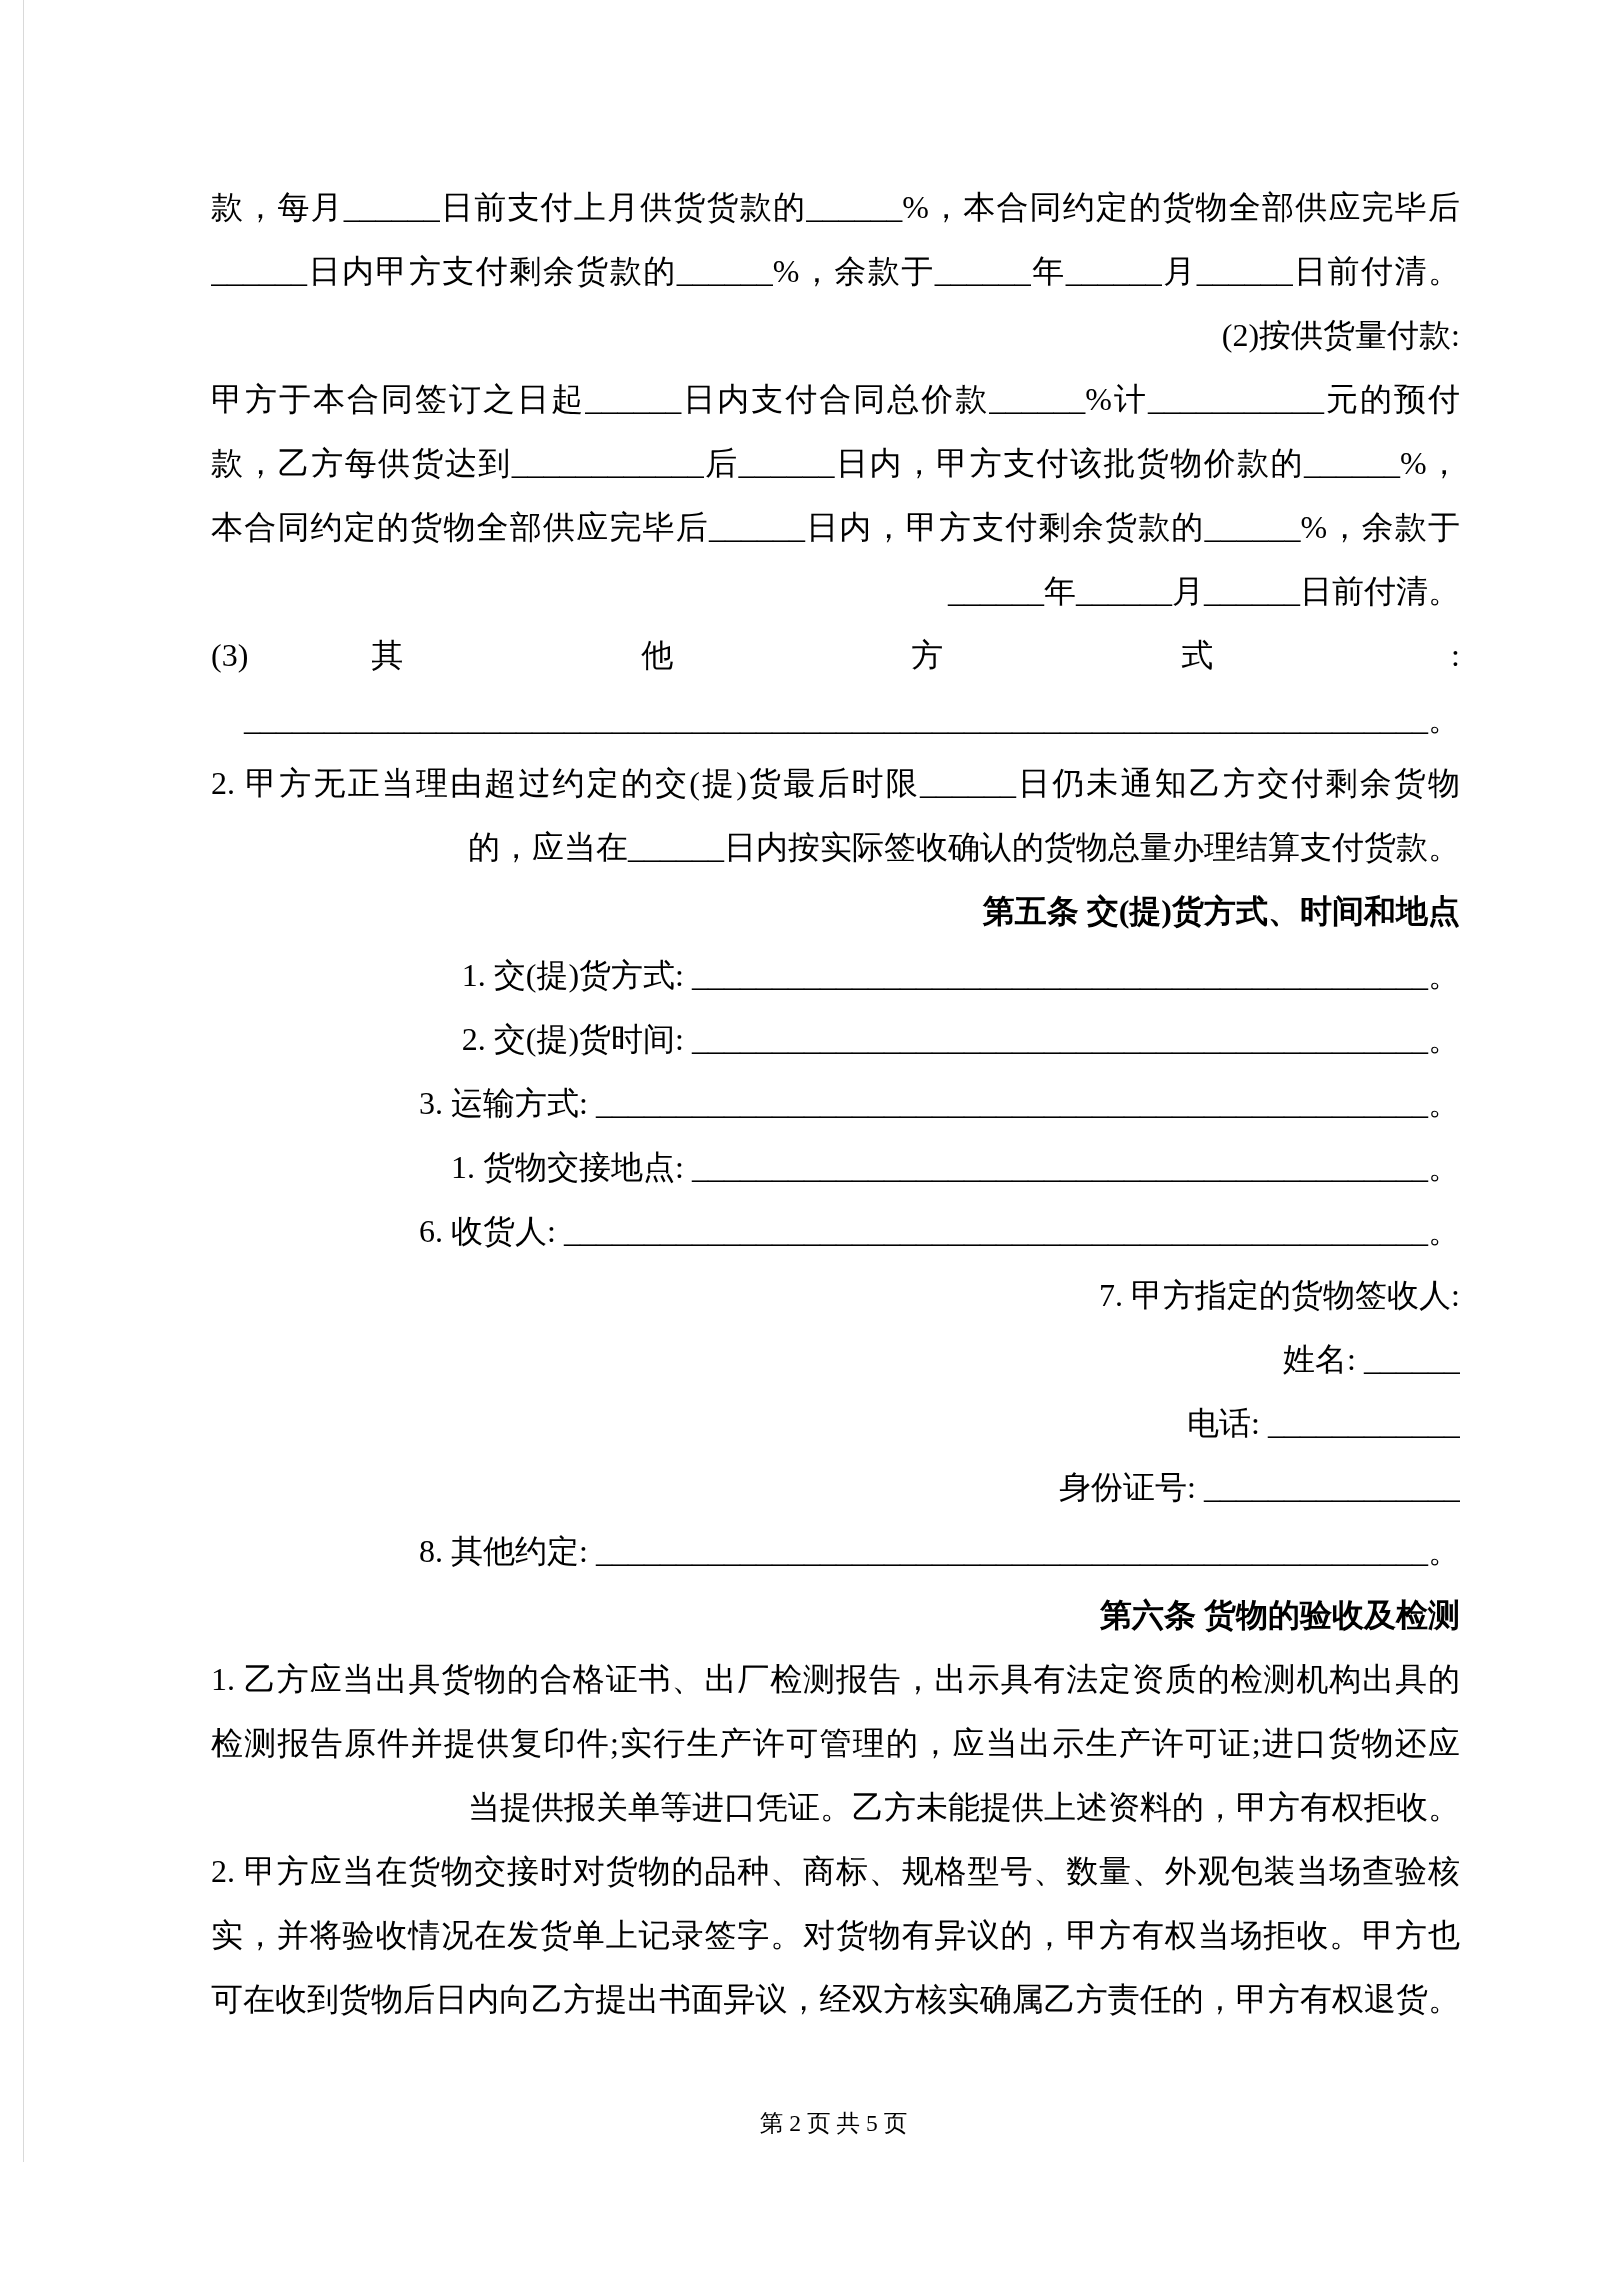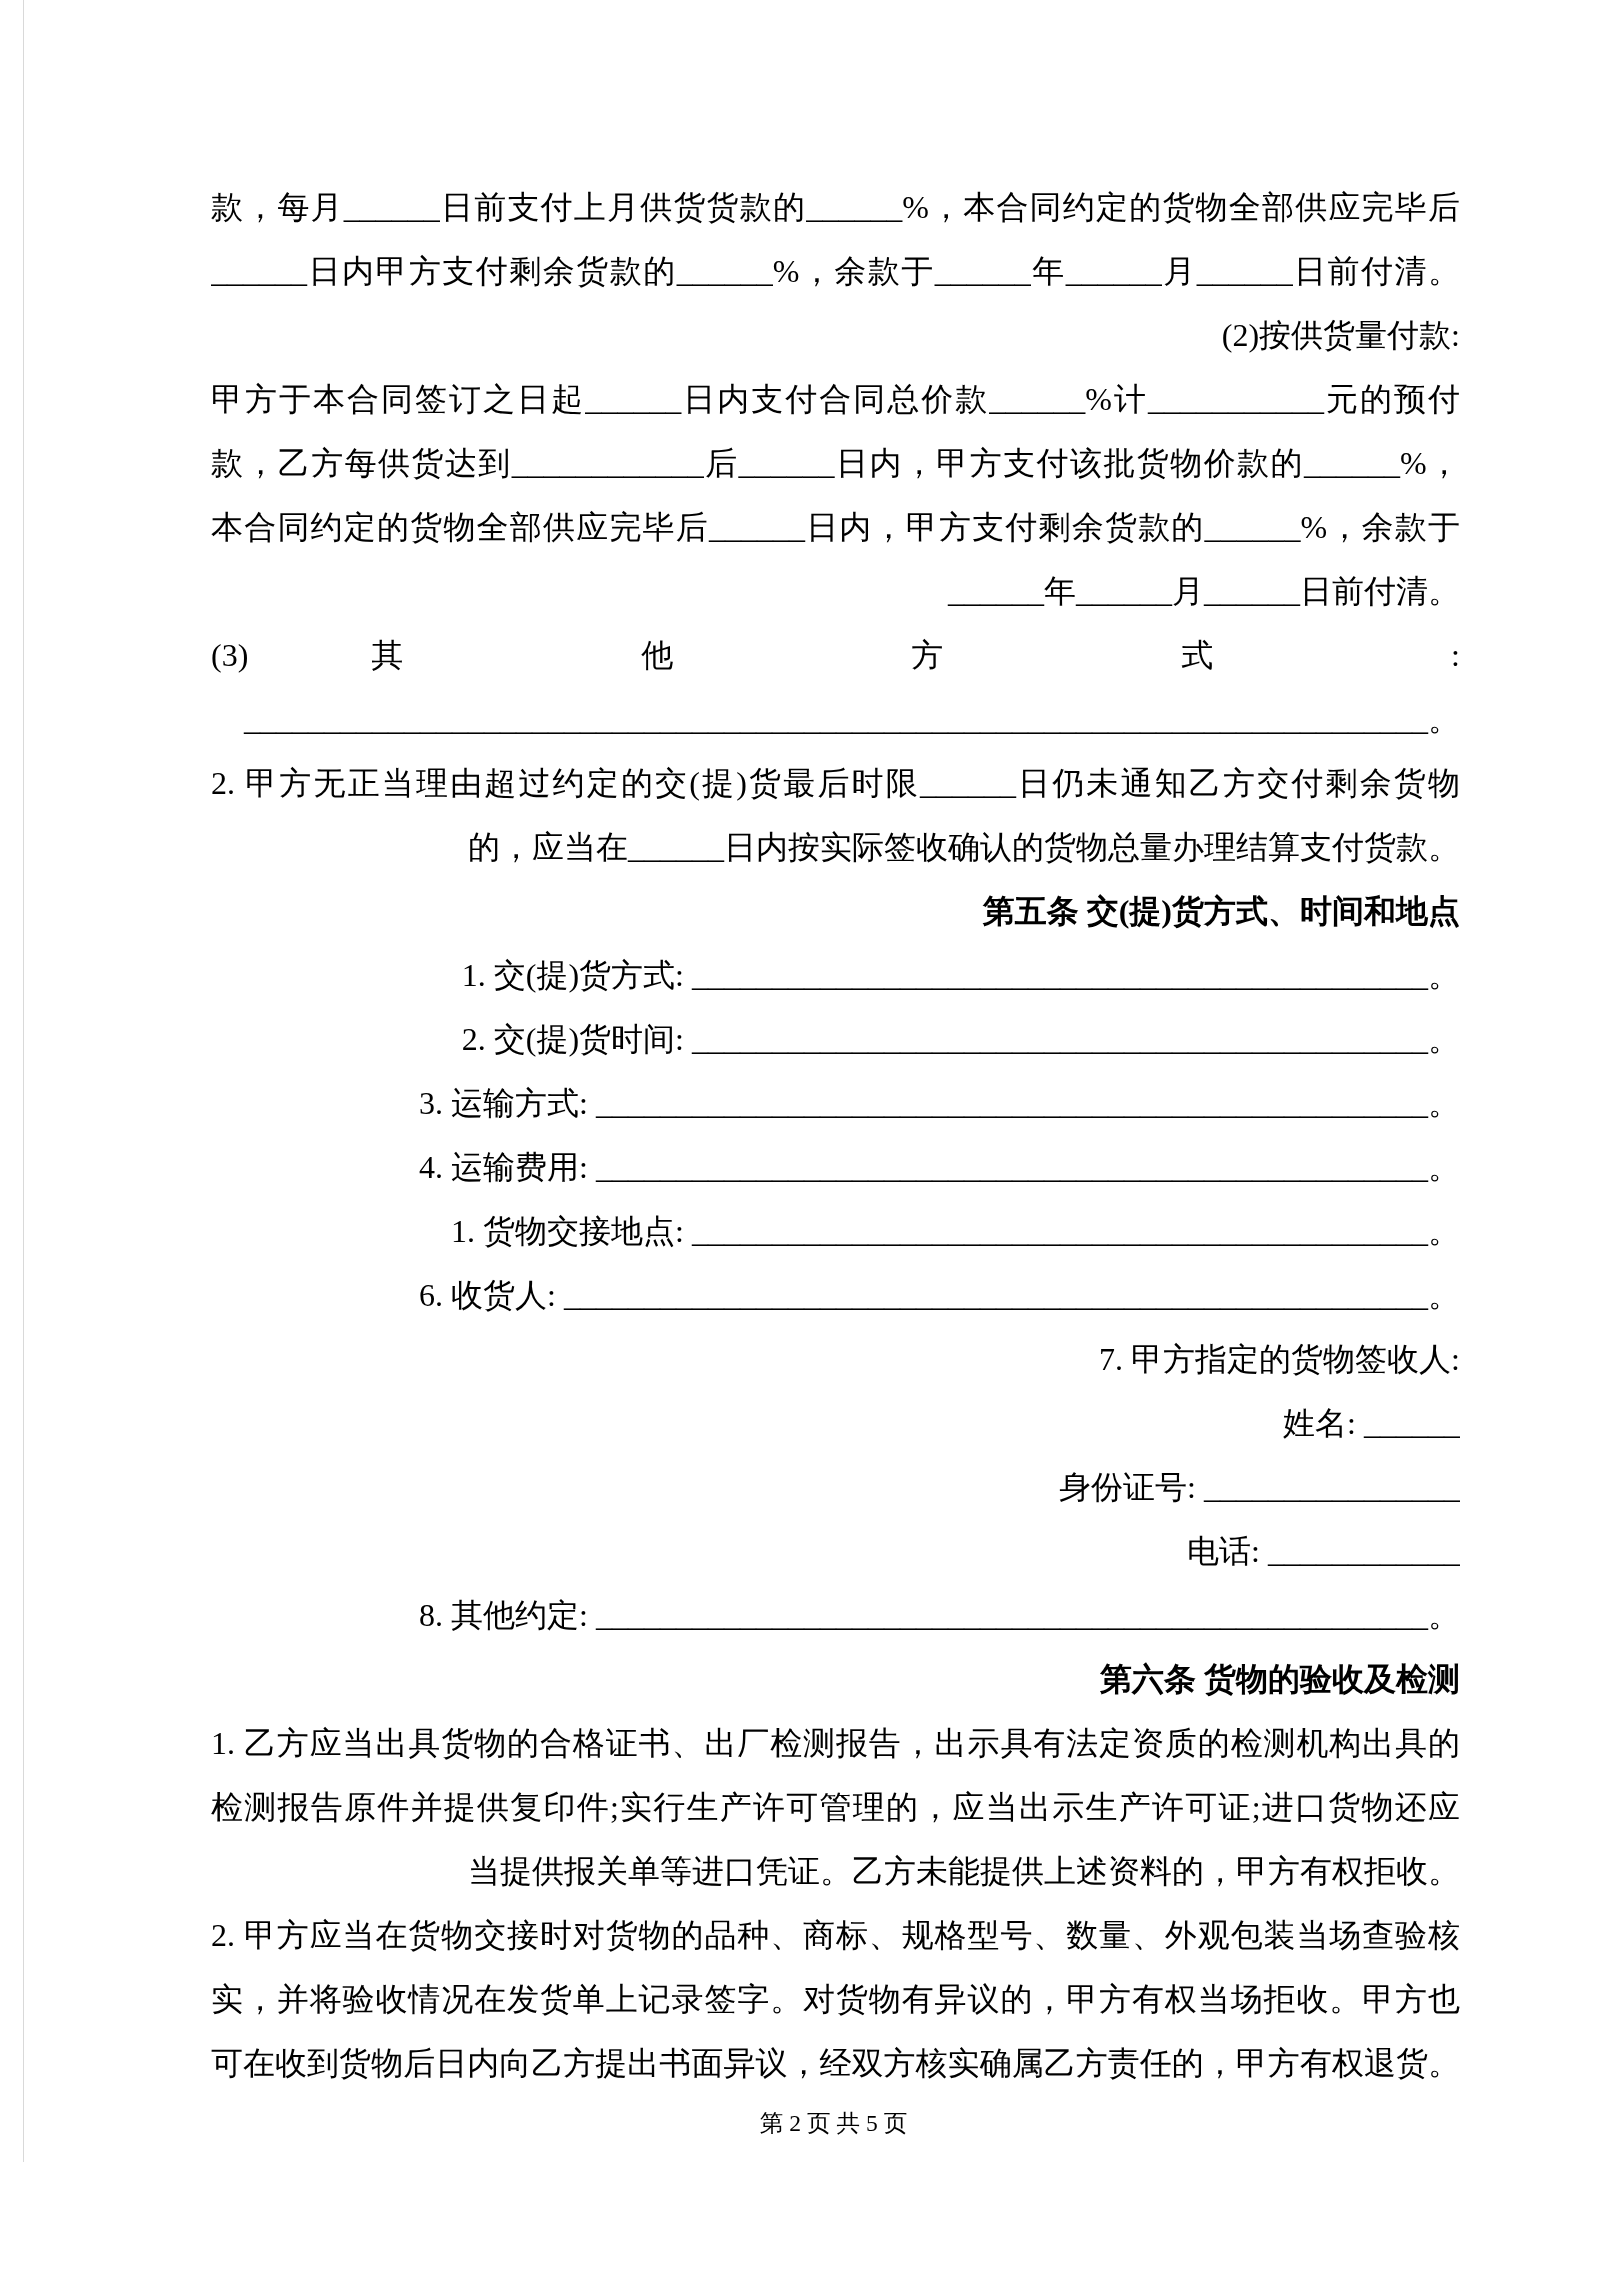--- a/index.html
+++ b/index.html
@@ -69,27 +69,26 @@
       <div class="line justify">本合同约定的货物全部供应完毕后______日内，甲方支付剩余货款的______%，余款于</div>
       <div class="line">______年______月______日前付清。</div>
       <div class="line spread">(3) 其 他 方 式 :</div>
       <div class="line">__________________________________________________________________________。</div>
       <div class="line justify">2. 甲方无正当理由超过约定的交(提)货最后时限______日仍未通知乙方交付剩余货物</div>
       <div class="line">的，应当在______日内按实际签收确认的货物总量办理结算支付货款。</div>
       <div class="line heading">第五条 交(提)货方式、时间和地点</div>
       <div class="line">1. 交(提)货方式: ______________________________________________。</div>
       <div class="line">2. 交(提)货时间: ______________________________________________。</div>
       <div class="line">3. 运输方式: ____________________________________________________。</div>
-      <div class="line">4. 运输费用: ____________________________________________________。</div>
       <div class="line">1. 货物交接地点: ______________________________________________。</div>
       <div class="line">6. 收货人: ______________________________________________________。</div>
       <div class="line">7. 甲方指定的货物签收人:</div>
       <div class="line">姓名: ______</div>
+      <div class="line">电话: ____________</div>
       <div class="line">身份证号: ________________</div>
-      <div class="line">电话: ____________</div>
       <div class="line">8. 其他约定: ____________________________________________________。</div>
       <div class="line heading">第六条 货物的验收及检测</div>
       <div class="line justify">1. 乙方应当出具货物的合格证书、出厂检测报告，出示具有法定资质的检测机构出具的</div>
       <div class="line justify">检测报告原件并提供复印件;实行生产许可管理的，应当出示生产许可证;进口货物还应</div>
       <div class="line">当提供报关单等进口凭证。乙方未能提供上述资料的，甲方有权拒收。</div>
       <div class="line justify">2. 甲方应当在货物交接时对货物的品种、商标、规格型号、数量、外观包装当场查验核</div>
       <div class="line justify">实，并将验收情况在发货单上记录签字。对货物有异议的，甲方有权当场拒收。甲方也</div>
       <div class="line justify">可在收到货物后日内向乙方提出书面异议，经双方核实确属乙方责任的，甲方有权退货。</div>
     </div>
   <div class="footer">第 2 页 共 5 页</div>

